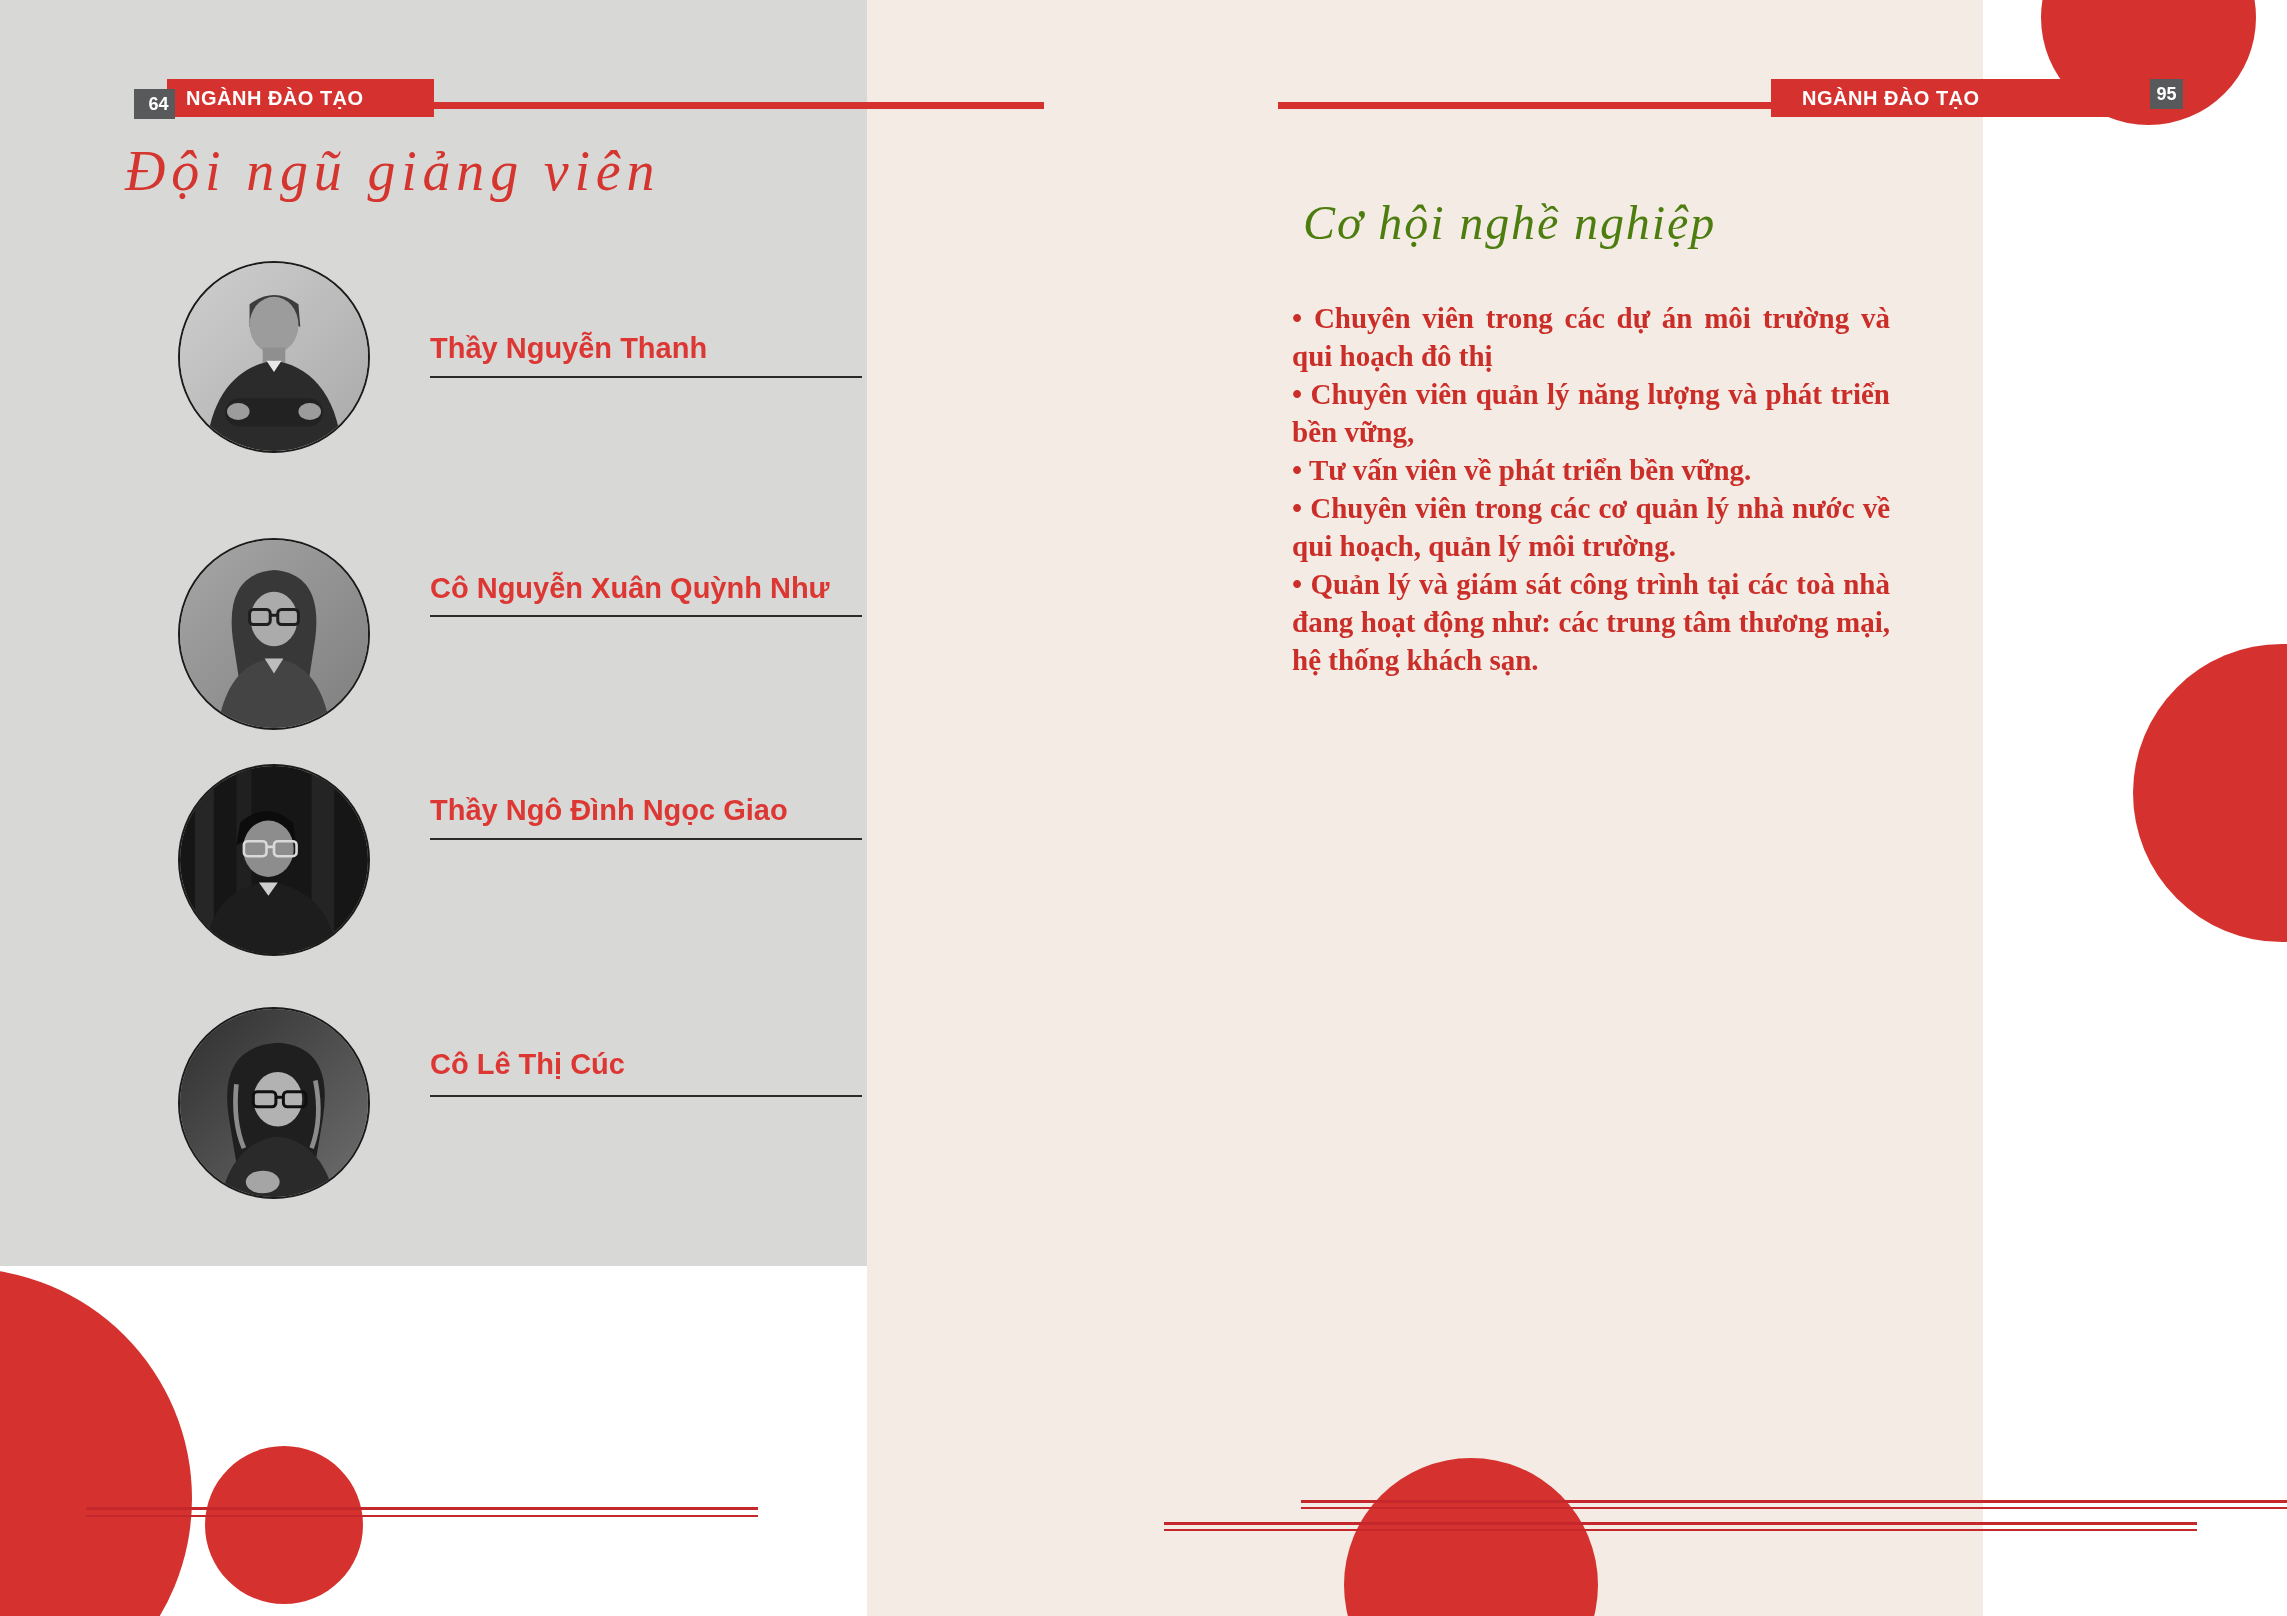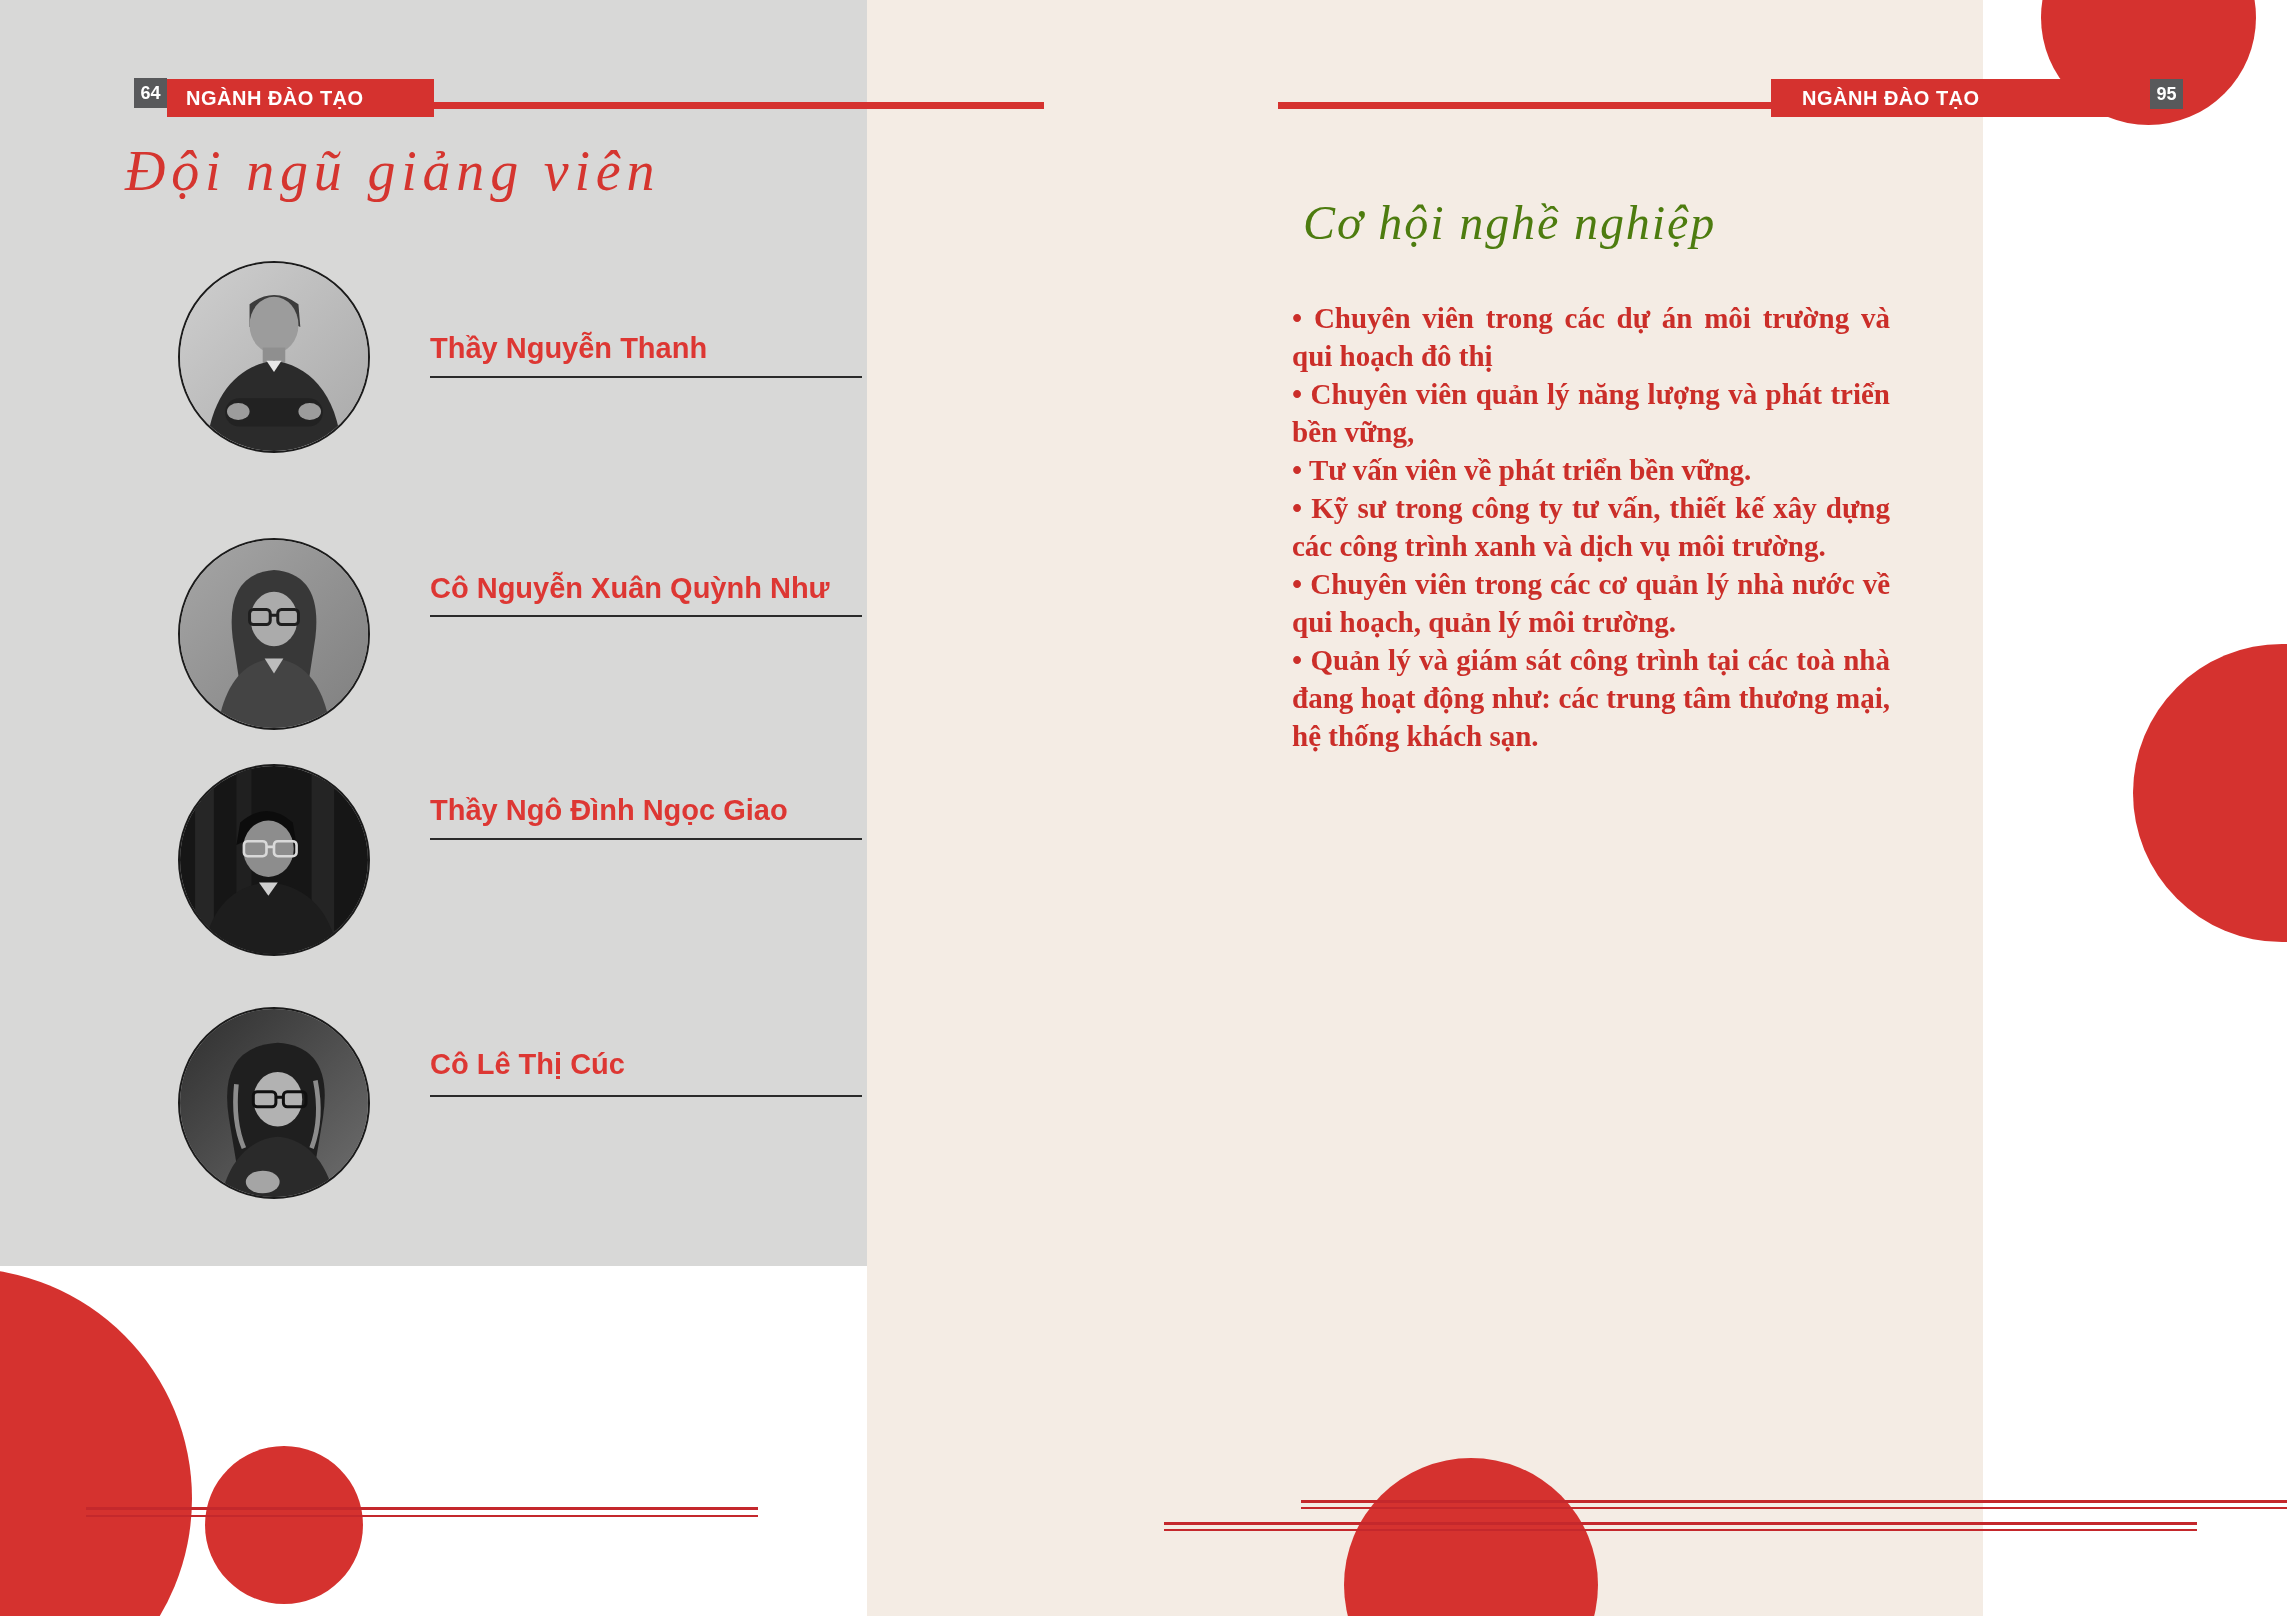--- a/index.html
+++ b/index.html
@@ -54,21 +54,21 @@
 
 <div class="abs panel-left"></div>
 <div class="abs panel-right"></div>
 
 <div class="abs circle c-topright"></div>
 <div class="abs circle c-midright"></div>
 <div class="abs circle c-botleft-big"></div>
 <div class="abs circle c-botleft-med"></div>
 <div class="abs circle c-botcenter"></div>
 
-<div class="abs pageno" style="left:134px;top:78px;">
+<div class="abs pageno" style="left:134px;top:89px;padding-left:8px;">
   <span>64</span>
 </div>
 <div class="abs hbar" style="left:167px;top:79px;width:267px;padding-left:19px;box-sizing:border-box;">
   <span>NGÀNH ĐÀO TẠO</span>
 </div>
 <div class="abs hline" style="left:434px;top:102px;width:610px;"></div>
 
 <div class="abs hline" style="left:1278px;top:102px;width:493px;"></div>
 <div class="abs hbar" style="left:1771px;top:79px;width:386px;padding-left:31px;box-sizing:border-box;">
   <span>NGÀNH ĐÀO TẠO</span>
@@ -170,21 +170,20 @@
   <div class="lect-name" style="top:40px;">Cô Lê Thị Cúc</div>
   <div class="lect-underline" style="top:88px;"></div>
 </div>
 
 <div class="abs title title-right">Cơ hội nghề nghiệp</div>
 
 <div class="abs careers">
   <p class="career-item">• Chuyên viên trong các dự án môi trường và qui hoạch đô thị</p>
   <p class="career-item">• Chuyên viên quản lý năng lượng và phát triển bền vững,</p>
   <p class="career-item">• Tư vấn viên về phát triển bền vững.</p>
-  <p class="career-item">• Kỹ sư trong công ty tư vấn, thiết kế xây dựng các công trình xanh và dịch vụ môi trường.</p>
   <p class="career-item">• Chuyên viên trong các cơ quản lý nhà nước về qui hoạch, quản lý môi trường.</p>
   <p class="career-item">• Quản lý và giám sát công trình tại các toà nhà đang hoạt động như: các trung tâm thương mại, hệ thống khách sạn.</p>
 </div>
 
 <div class="abs dline" style="left:86px;top:1507px;width:672px;"></div>
 <div class="abs dline thin" style="left:86px;top:1515px;width:672px;"></div>
 <div class="abs dline" style="left:1301px;top:1500px;width:987px;"></div>
 <div class="abs dline thin" style="left:1301px;top:1507px;width:987px;"></div>
 <div class="abs dline" style="left:1164px;top:1522px;width:1033px;"></div>
 <div class="abs dline thin" style="left:1164px;top:1529px;width:1033px;"></div>

